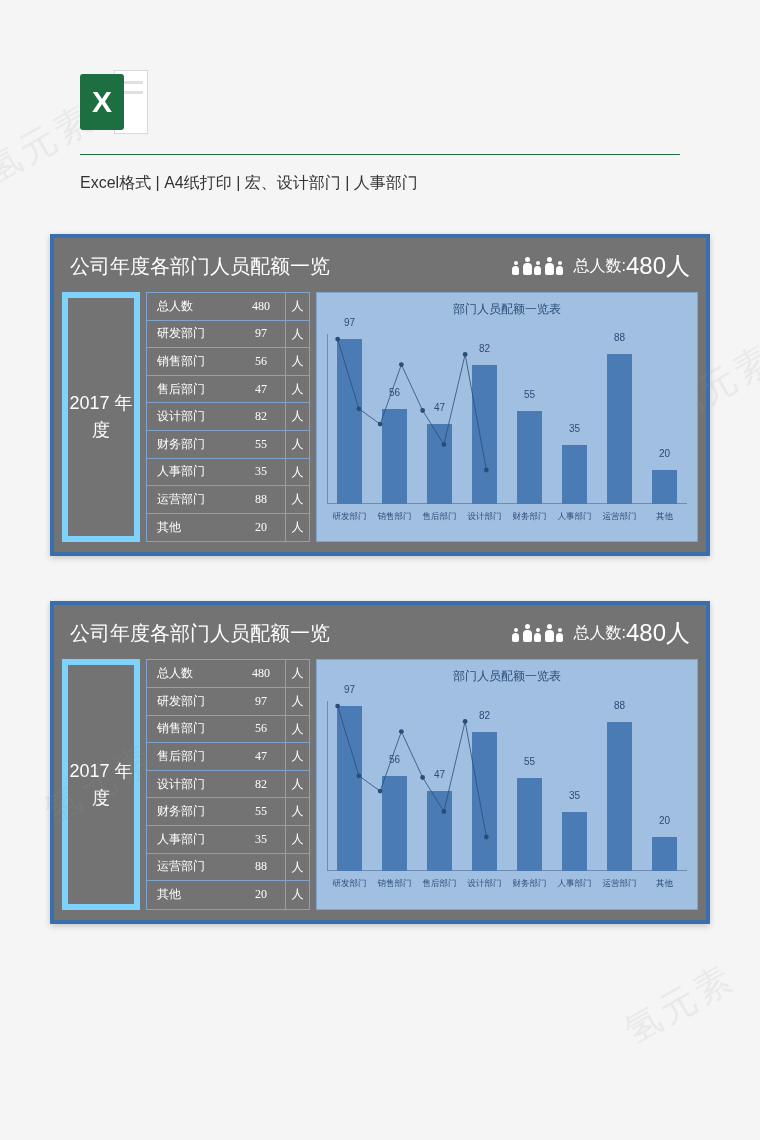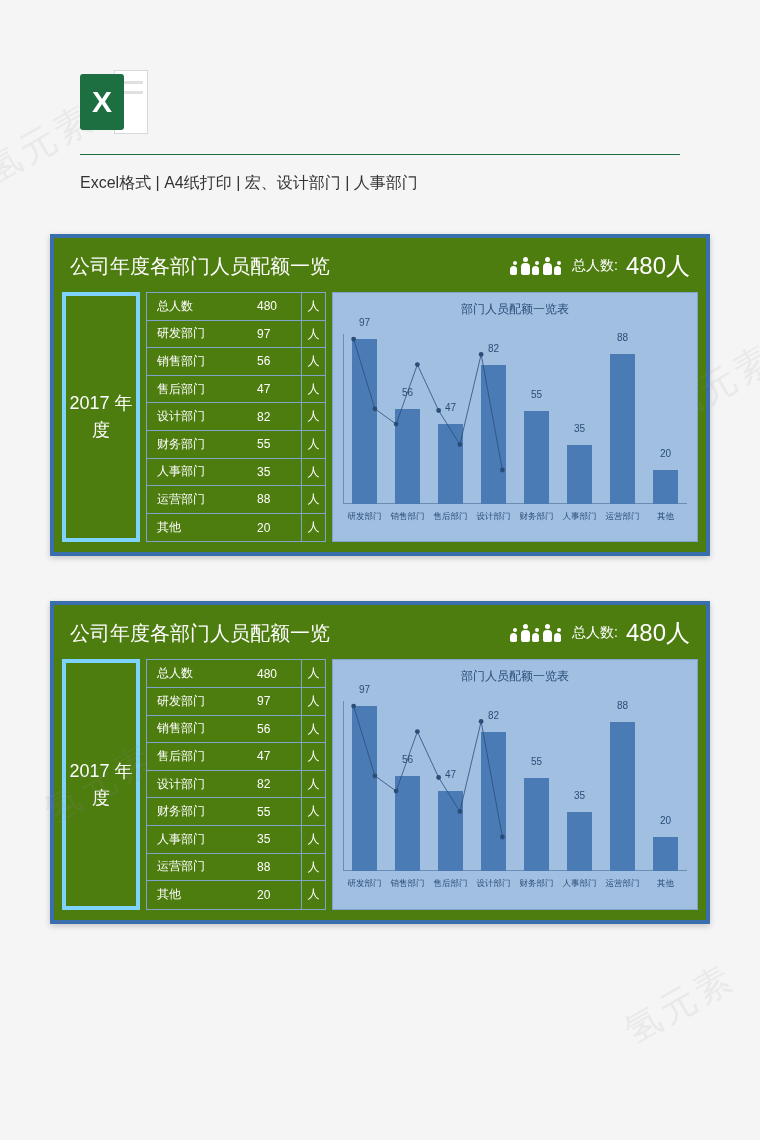--- a/index.html
+++ b/index.html
@@ -78,21 +78,21 @@
       margin: 0 80px 18px 80px;
     }
     .subtitle {
       color: #333;
       font-size: 16px;
       padding: 0 80px 40px 80px;
     }
 
     .card {
       margin: 0 50px 45px 50px;
-      background: #4d7c0f;
+      background: #737373;
       border: 4px solid #3a6fae;
       box-shadow: 0 2px 6px rgba(0,0,0,0.2);
     }
     .card-header {
       display: flex;
       align-items: center;
       padding: 12px 16px 10px 16px;
       color: #fff;
     }
     .card-title {
@@ -115,54 +115,54 @@
     }
     .person::after {
       content: "";
       display: block;
       width: 9px; height: 12px;
       border-radius: 4px 4px 2px 2px;
       background: #fff;
     }
     .person.small::before { width: 4px; height: 4px; }
     .person.small::after { width: 7px; height: 9px; }
-    .total-label { font-size: 14px; margin-right: 8px; }
+    .total-label { font-size: 16px; margin-right: 0; }
     .total-value { font-size: 24px; font-weight: 400; }
 
     .card-body {
       display: flex;
       padding: 0 8px 10px 8px;
       gap: 6px;
     }
     .year-col {
       width: 78px;
-      border: 4px solid #7dd3fc;
+      border: 6px solid #7dd3fc;
       display: flex;
       align-items: center;
       justify-content: center;
       color: #fff;
       font-size: 18px;
       text-align: center;
       line-height: 1.5;
     }
     .table-col {
-      width: 180px;
+      width: 164px;
       border: 1px solid #7ea3cc;
     }
     .trow {
       display: flex;
       border-bottom: 1px solid #7ea3cc;
       color: #fff;
       font-size: 12px;
       height: 27.6px;
       align-items: center;
     }
     .trow:last-child { border-bottom: none; }
     .tcell-name { flex: 1; padding-left: 10px; }
-    .tcell-val { width: 44px; text-align: left; padding-right: 4px; }
+    .tcell-val { width: 44px; text-align: center; padding-right: 4px; font-family: Liberation Serif, serif; }
     .tcell-unit { width: 24px; text-align: center; border-left: 1px solid #7ea3cc; line-height: 27.6px; height: 100%; }
 
     .chart-col {
       flex: 1;
       background: #a1bfe0;
       border: 1px solid #7ea3cc;
       position: relative;
       padding: 8px 4px 4px 4px;
     }
     .chart-title {

